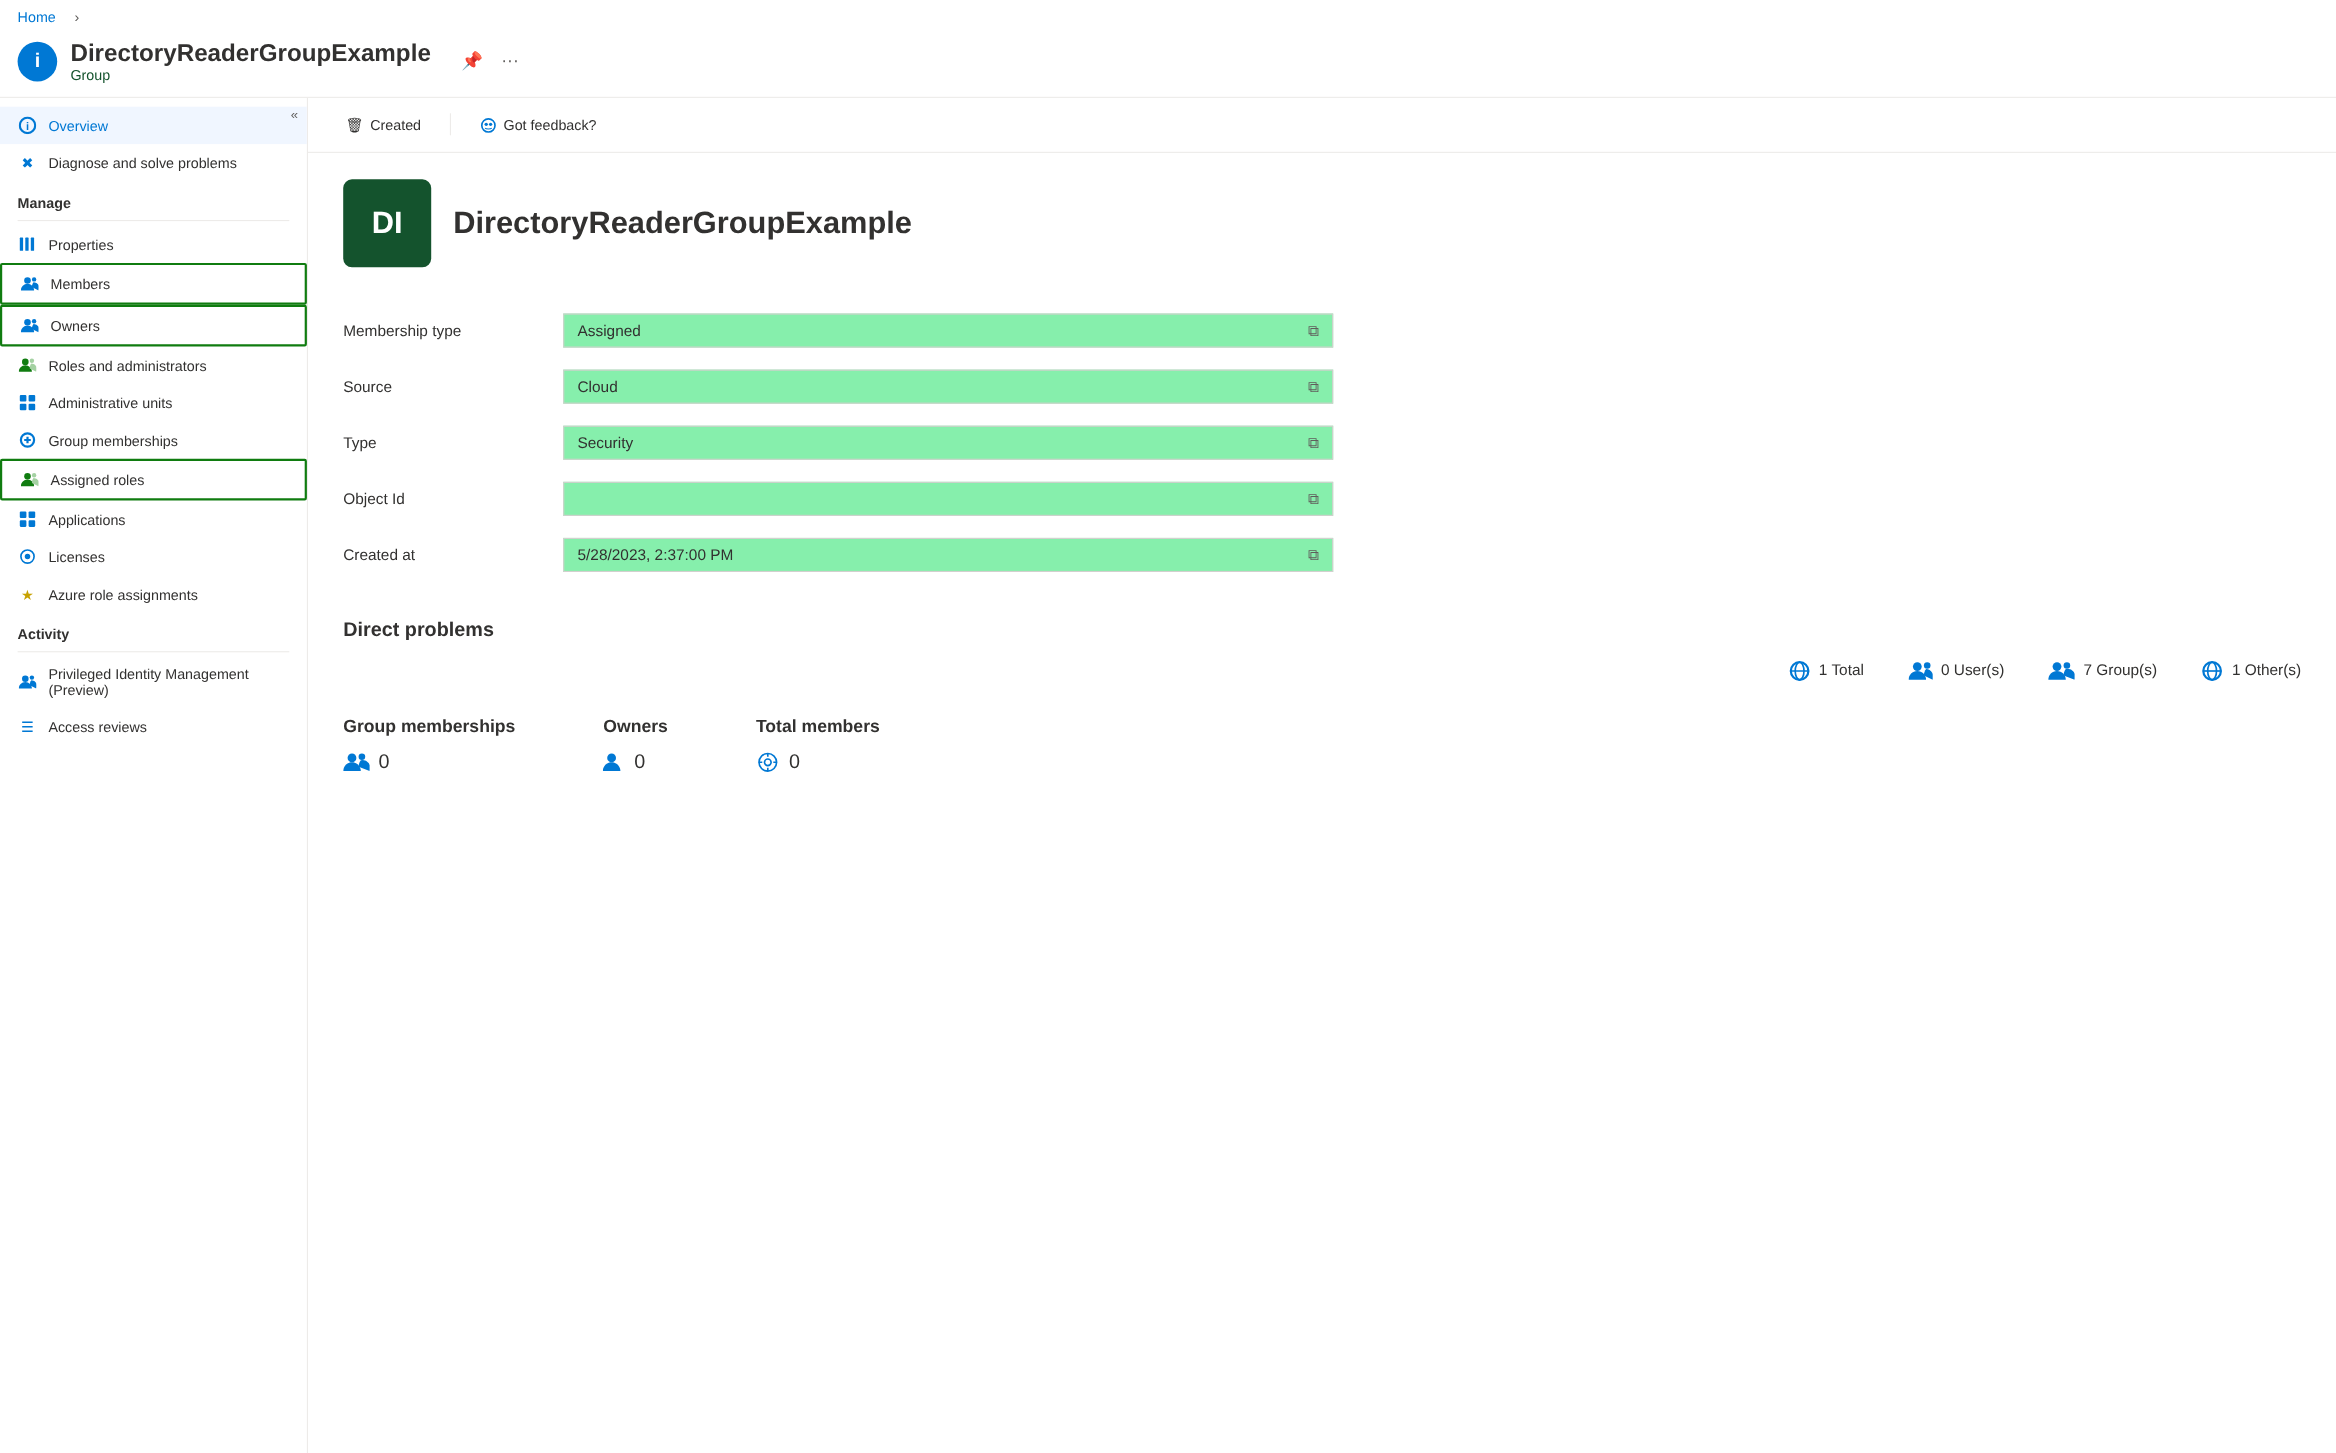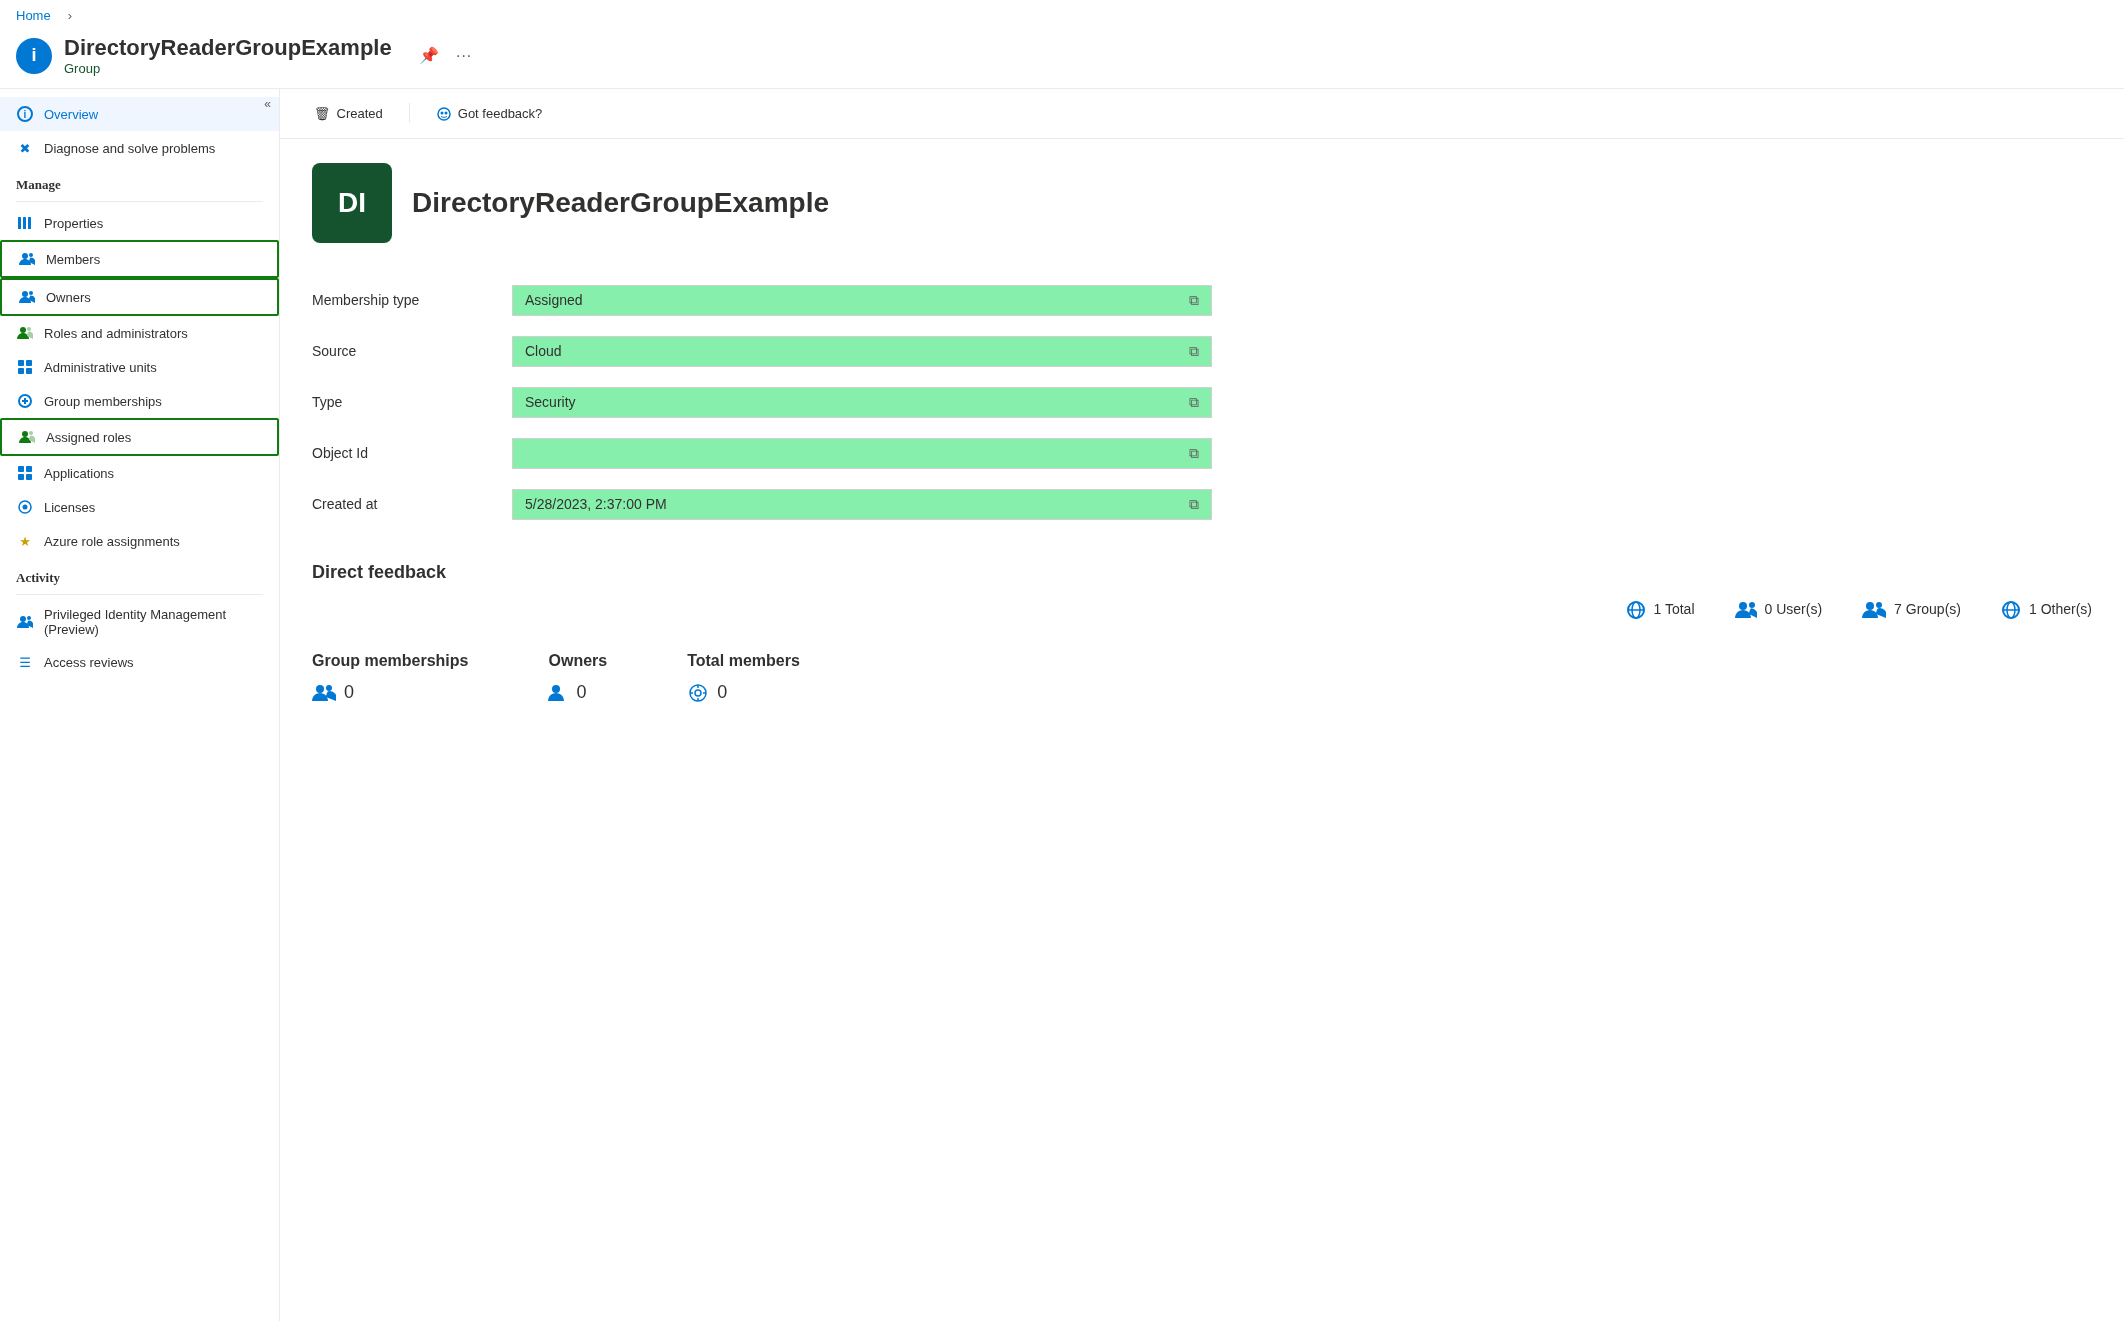--- a/index.html
+++ b/index.html
@@ -19,21 +19,21 @@
 
     
     .main-layout { display: flex; flex: 1; overflow: hidden; }
 
     
     .sidebar { width: 280px; flex-shrink: 0; border-right: 1px solid #edebe9; overflow-y: auto; padding: 8px 0; position: relative; }
     .sidebar-collapse { position: absolute; right: 8px; top: 8px; color: #605e5c; cursor: pointer; font-size: 12px; }
     .sidebar-item { display: flex; align-items: center; gap: 10px; padding: 8px 16px; cursor: pointer; font-size: 13px; color: #323130; }
     .sidebar-item.active { background: #f0f6ff; color: #0078d4; }
     .sidebar-item .item-icon { width: 18px; height: 18px; flex-shrink: 0; display: flex; align-items: center; justify-content: center; }
-    .sidebar-section-label { font-size: 13px; font-weight: 600; padding: 12px 16px 4px 16px; color: #323130; font-family: Liberation Serif, serif; }
+    .sidebar-section-label { font-size: 13px; font-weight: 600; padding: 12px 16px 4px 16px; color: #323130; }
     .sidebar-divider { border: none; border-top: 1px solid #edebe9; margin: 4px 16px; }
     .sidebar-item.outlined { border: 2px solid #107c10; border-radius: 2px; }
 
     
     .content { flex: 1; overflow-y: auto; padding: 0; }
     .toolbar { display: flex; align-items: center; gap: 16px; padding: 10px 24px; border-bottom: 1px solid #edebe9; }
     .toolbar-btn { display: flex; align-items: center; gap: 6px; padding: 6px 10px; cursor: pointer; font-size: 13px; color: #323130; border: none; background: none; }
     .toolbar-separator { width: 1px; height: 20px; background: #edebe9; }
 
     
@@ -309,21 +309,21 @@
             <td>
               <div class="prop-value">
                 <span>5/28/2023, 2:37:00 PM</span>
                 <span class="copy-icon">⧉</span>
               </div>
             </td>
           </tr>
         </tbody>
       </table>
 
-      <div class="section-title">Direct feedback</div>
+      <div class="section-title">Direct problems</div>
       <div class="members-stats">
         <div class="stat-item">
           <span class="stat-icon">
             <svg width="20" height="20" viewBox="0 0 20 20" fill="none">
                 <circle cx="10" cy="10" r="8" stroke="#0078d4" stroke-width="2"></circle>
                 <ellipse cx="10" cy="10" rx="4" ry="8" stroke="#0078d4" stroke-width="1.5"></ellipse>
                 <line x1="2" y1="10" x2="18" y2="10" stroke="#0078d4" stroke-width="1.5"></line>
               </svg>
           </span>
           <span>1 Total</span>

